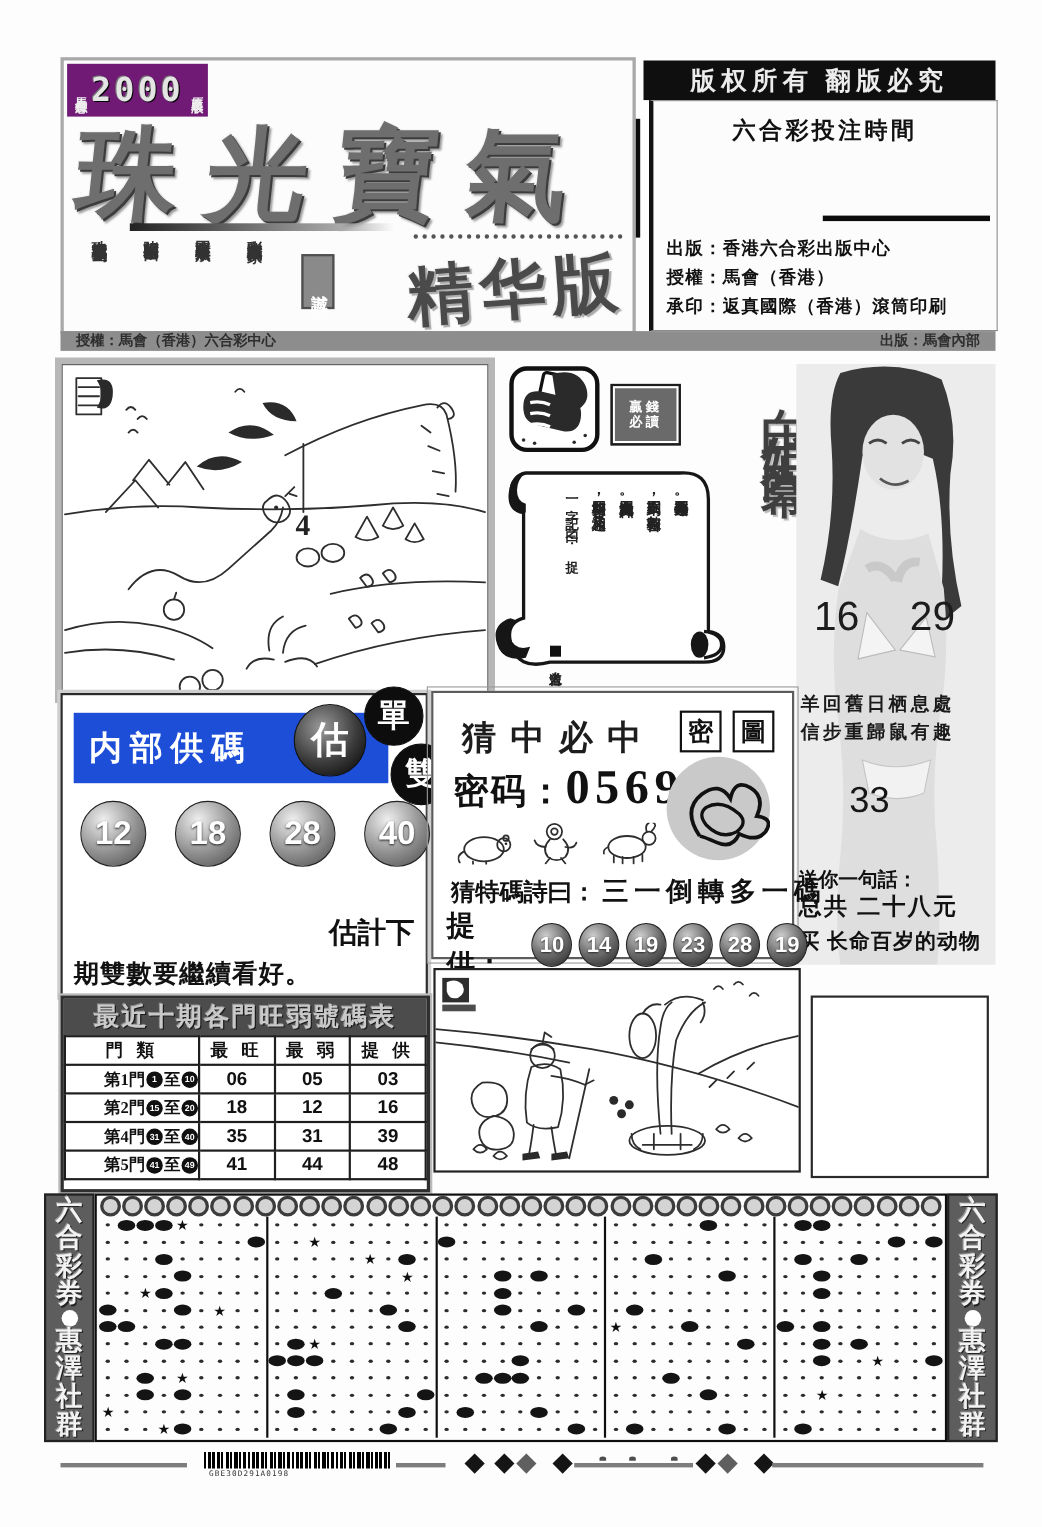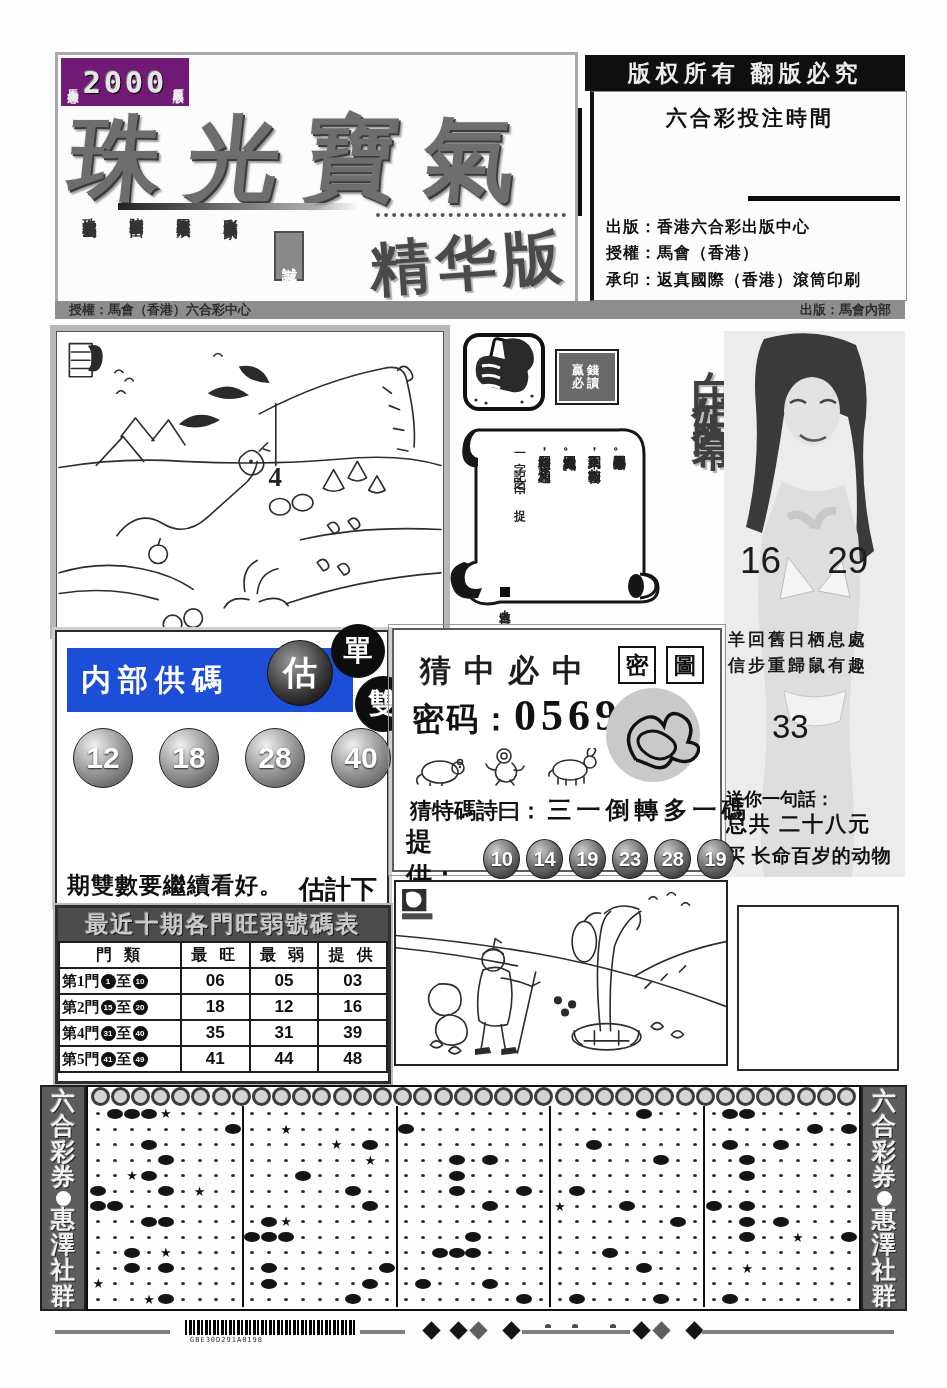--- a/index.html
+++ b/index.html
@@ -78,21 +78,21 @@
               color:#fff;font-weight:bold;border:1px solid #111;}
   #circ-gu{left:210px;top:8px;width:64px;height:64px;font-size:34px;
            background:radial-gradient(circle at 38% 32%,#9a9a9a,#3a3a3a 55%,#000);}
   #circ-dan{left:274px;top:-8px;width:52px;height:52px;font-size:29px;background:#0d0d0d;}
   #circ-shuang{left:298px;top:44px;width:54px;height:54px;font-size:29px;background:#0d0d0d;}
   #internal-balls{position:absolute;left:16px;top:96px;display:flex;gap:26px;}
   .ball{border-radius:50%;display:flex;align-items:center;justify-content:center;color:#fff;font-weight:bold;
         border:1px solid #222;background:radial-gradient(circle at 35% 28%,#efefef,#8e8e8e 55%,#4a4a4a);
         text-shadow:0 1px 2px #222;font-family:"Liberation Sans","DejaVu Sans",sans-serif;}
   .ball.b56{width:58px;height:58px;font-size:30px;}
-  #internal-note1{position:absolute;right:6px;top:198px;font-size:26px;font-weight:bold;background:#fff;padding:0 4px;margin-top:42px;}
+  #internal-note1{position:absolute;right:6px;top:198px;font-size:26px;font-weight:bold;background:#fff;padding:0 4px;}
   #internal-note2{position:absolute;left:10px;top:238px;font-size:23px;font-weight:bold;letter-spacing:1px;}
 
   
   #guess-box{left:392px;top:628px;width:326px;height:240px;border:2px solid #5c5c5c;outline:1px solid #999;outline-offset:3px;background:#fff;}
   #guess-title{position:absolute;left:26px;top:20px;font-size:31px;font-weight:bold;letter-spacing:13px;color:#1d1d1d;}
   #mitu{position:absolute;right:16px;top:16px;display:flex;gap:10px;}
   .mitu-ch{width:34px;height:34px;border:2px solid #111;display:flex;align-items:center;justify-content:center;
            font-size:23px;font-weight:bold;}
   #password-row{position:absolute;left:18px;top:60px;display:flex;align-items:baseline;}
   #password-label{font-size:32px;font-weight:bold;letter-spacing:2px;}
@@ -108,21 +108,21 @@
 
   
   #table-box{left:55px;top:905px;width:330px;height:173px;border:3px solid #2f2f2f;box-shadow:0 0 0 2px #bbb;background:#fff;}
   #table-title{height:33px;background:#4c4c4c;display:flex;align-items:center;justify-content:center;
                font-size:23px;font-weight:bold;letter-spacing:2px;color:#c9c9c9;
                text-shadow:1px 1px 0 #1c1c1c,-1px -1px 0 #8f8f8f;}
   #hotweak{width:100%;border-collapse:collapse;table-layout:fixed;}
   #hotweak th,#hotweak td{border:2px solid #1e1e1e;text-align:center;height:24px;padding:0;}
   #hotweak th{font-size:16px;font-weight:bold;letter-spacing:4px;}
   #hotweak td.num{font-family:"Liberation Sans","DejaVu Sans",sans-serif;font-size:17px;font-weight:bold;}
-  .gate-cell{display:flex;align-items:center;justify-content:flex-start;gap:1px;padding-left:2px;font-size:15px;font-weight:bold;}
+  .gate-cell{display:flex;align-items:center;justify-content:flex-end;gap:1px;padding-left:2px;font-size:15px;font-weight:bold;}
   .mini-ball{display:inline-flex;width:15px;height:15px;border-radius:50%;background:#101010;color:#fff;
              align-items:center;justify-content:center;font-size:8px;
              font-family:"Liberation Sans","DejaVu Sans",sans-serif;}
 
   
   #farmer-box{left:394px;top:880px;width:330px;height:182px;border:2px solid #222;background:#fff;}
   #empty-box{left:737px;top:905px;width:158px;height:162px;border:2px solid #2a2a2a;background:#fff;}
 
   
   #strip{left:40px;top:1085px;width:867px;height:228px;}

